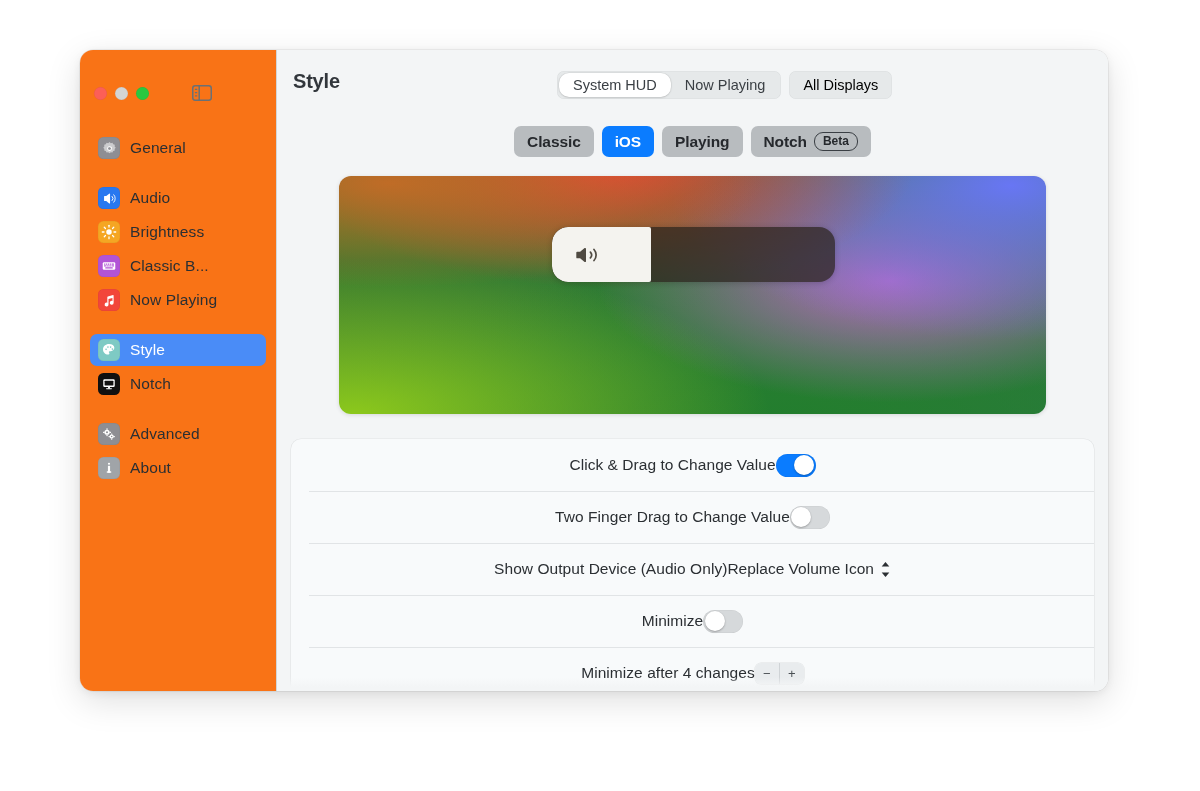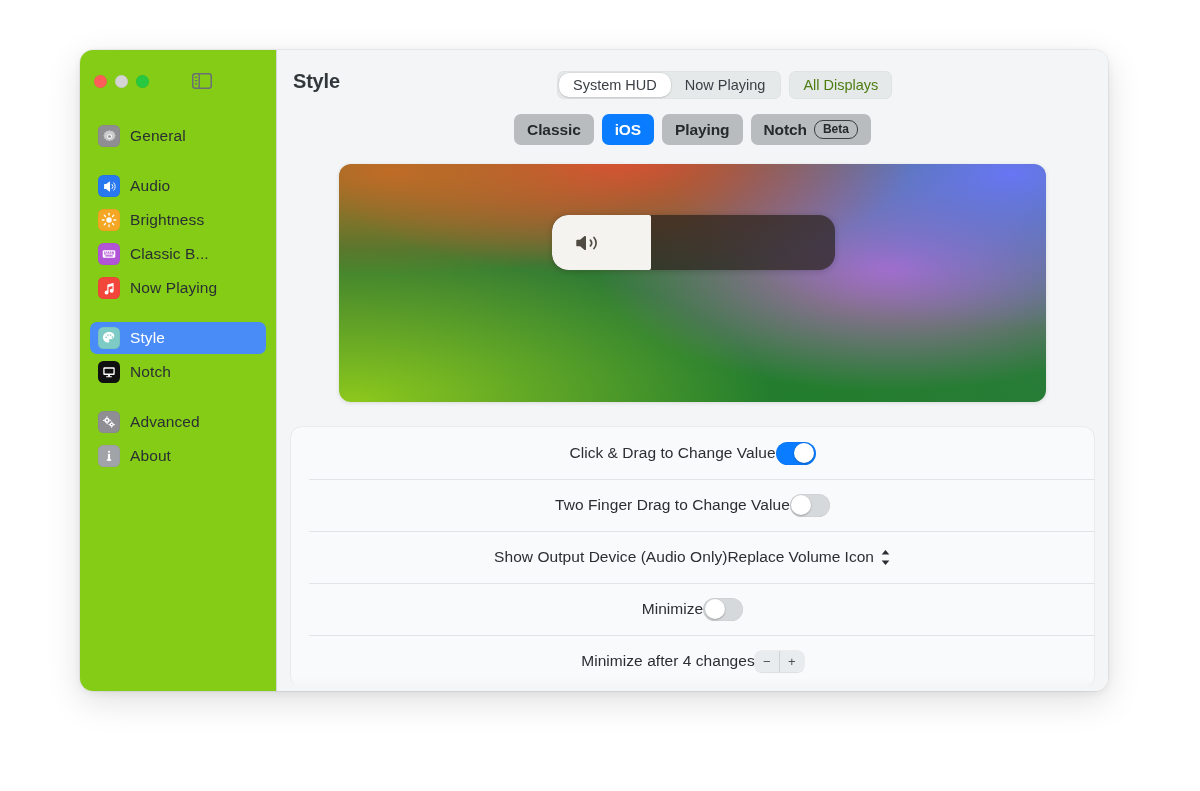--- a/index.html
+++ b/index.html
@@ -34,24 +34,24 @@
       0 10px 34px rgba(0,0,0,0.13),
       0 2px 8px rgba(0,0,0,0.06);
     overflow: hidden;
     display: flex;
   }
 
   
   .sidebar {
     width: 196px;
     flex: 0 0 196px;
-    background: #84cc16;
+    background: #f97316;
     border-right: 0.5px solid #d2d6d8;
     position: relative;
-    padding-top: 0;
+    padding-top: 12px;
   }
 
   .titlebar-left {
     height: 62px;
     display: flex;
     align-items: center;
     padding: 0 14px;
     gap: 8px;
   }
 
@@ -168,34 +168,34 @@
     cursor: default;
   }
   .seg.active {
     background: #ffffff;
     box-shadow: 0 0.5px 2px rgba(0,0,0,0.18), 0 0 0 0.5px rgba(0,0,0,0.05);
   }
 
   .standalone-btn {
     padding: 6px 14px;
     font-size: 14.5px;
-    color: #4d7c0f;
+    color: #000000;
     border-radius: 7px;
     background: #e6e9ea;
     white-space: nowrap;
     box-shadow: inset 0 0 0 0.5px rgba(0,0,0,0.05);
     cursor: default;
   }
 
   
   .style-row {
     display: flex;
     justify-content: center;
     gap: 8px;
-    margin-top: 2px;
+    margin-top: 14px;
   }
   .style-btn {
     display: flex;
     align-items: center;
     gap: 7px;
     padding: 6px 13px;
     font-size: 15.5px;
     font-weight: bold;
     color: #26292d;
     background: #b8bcbf;

